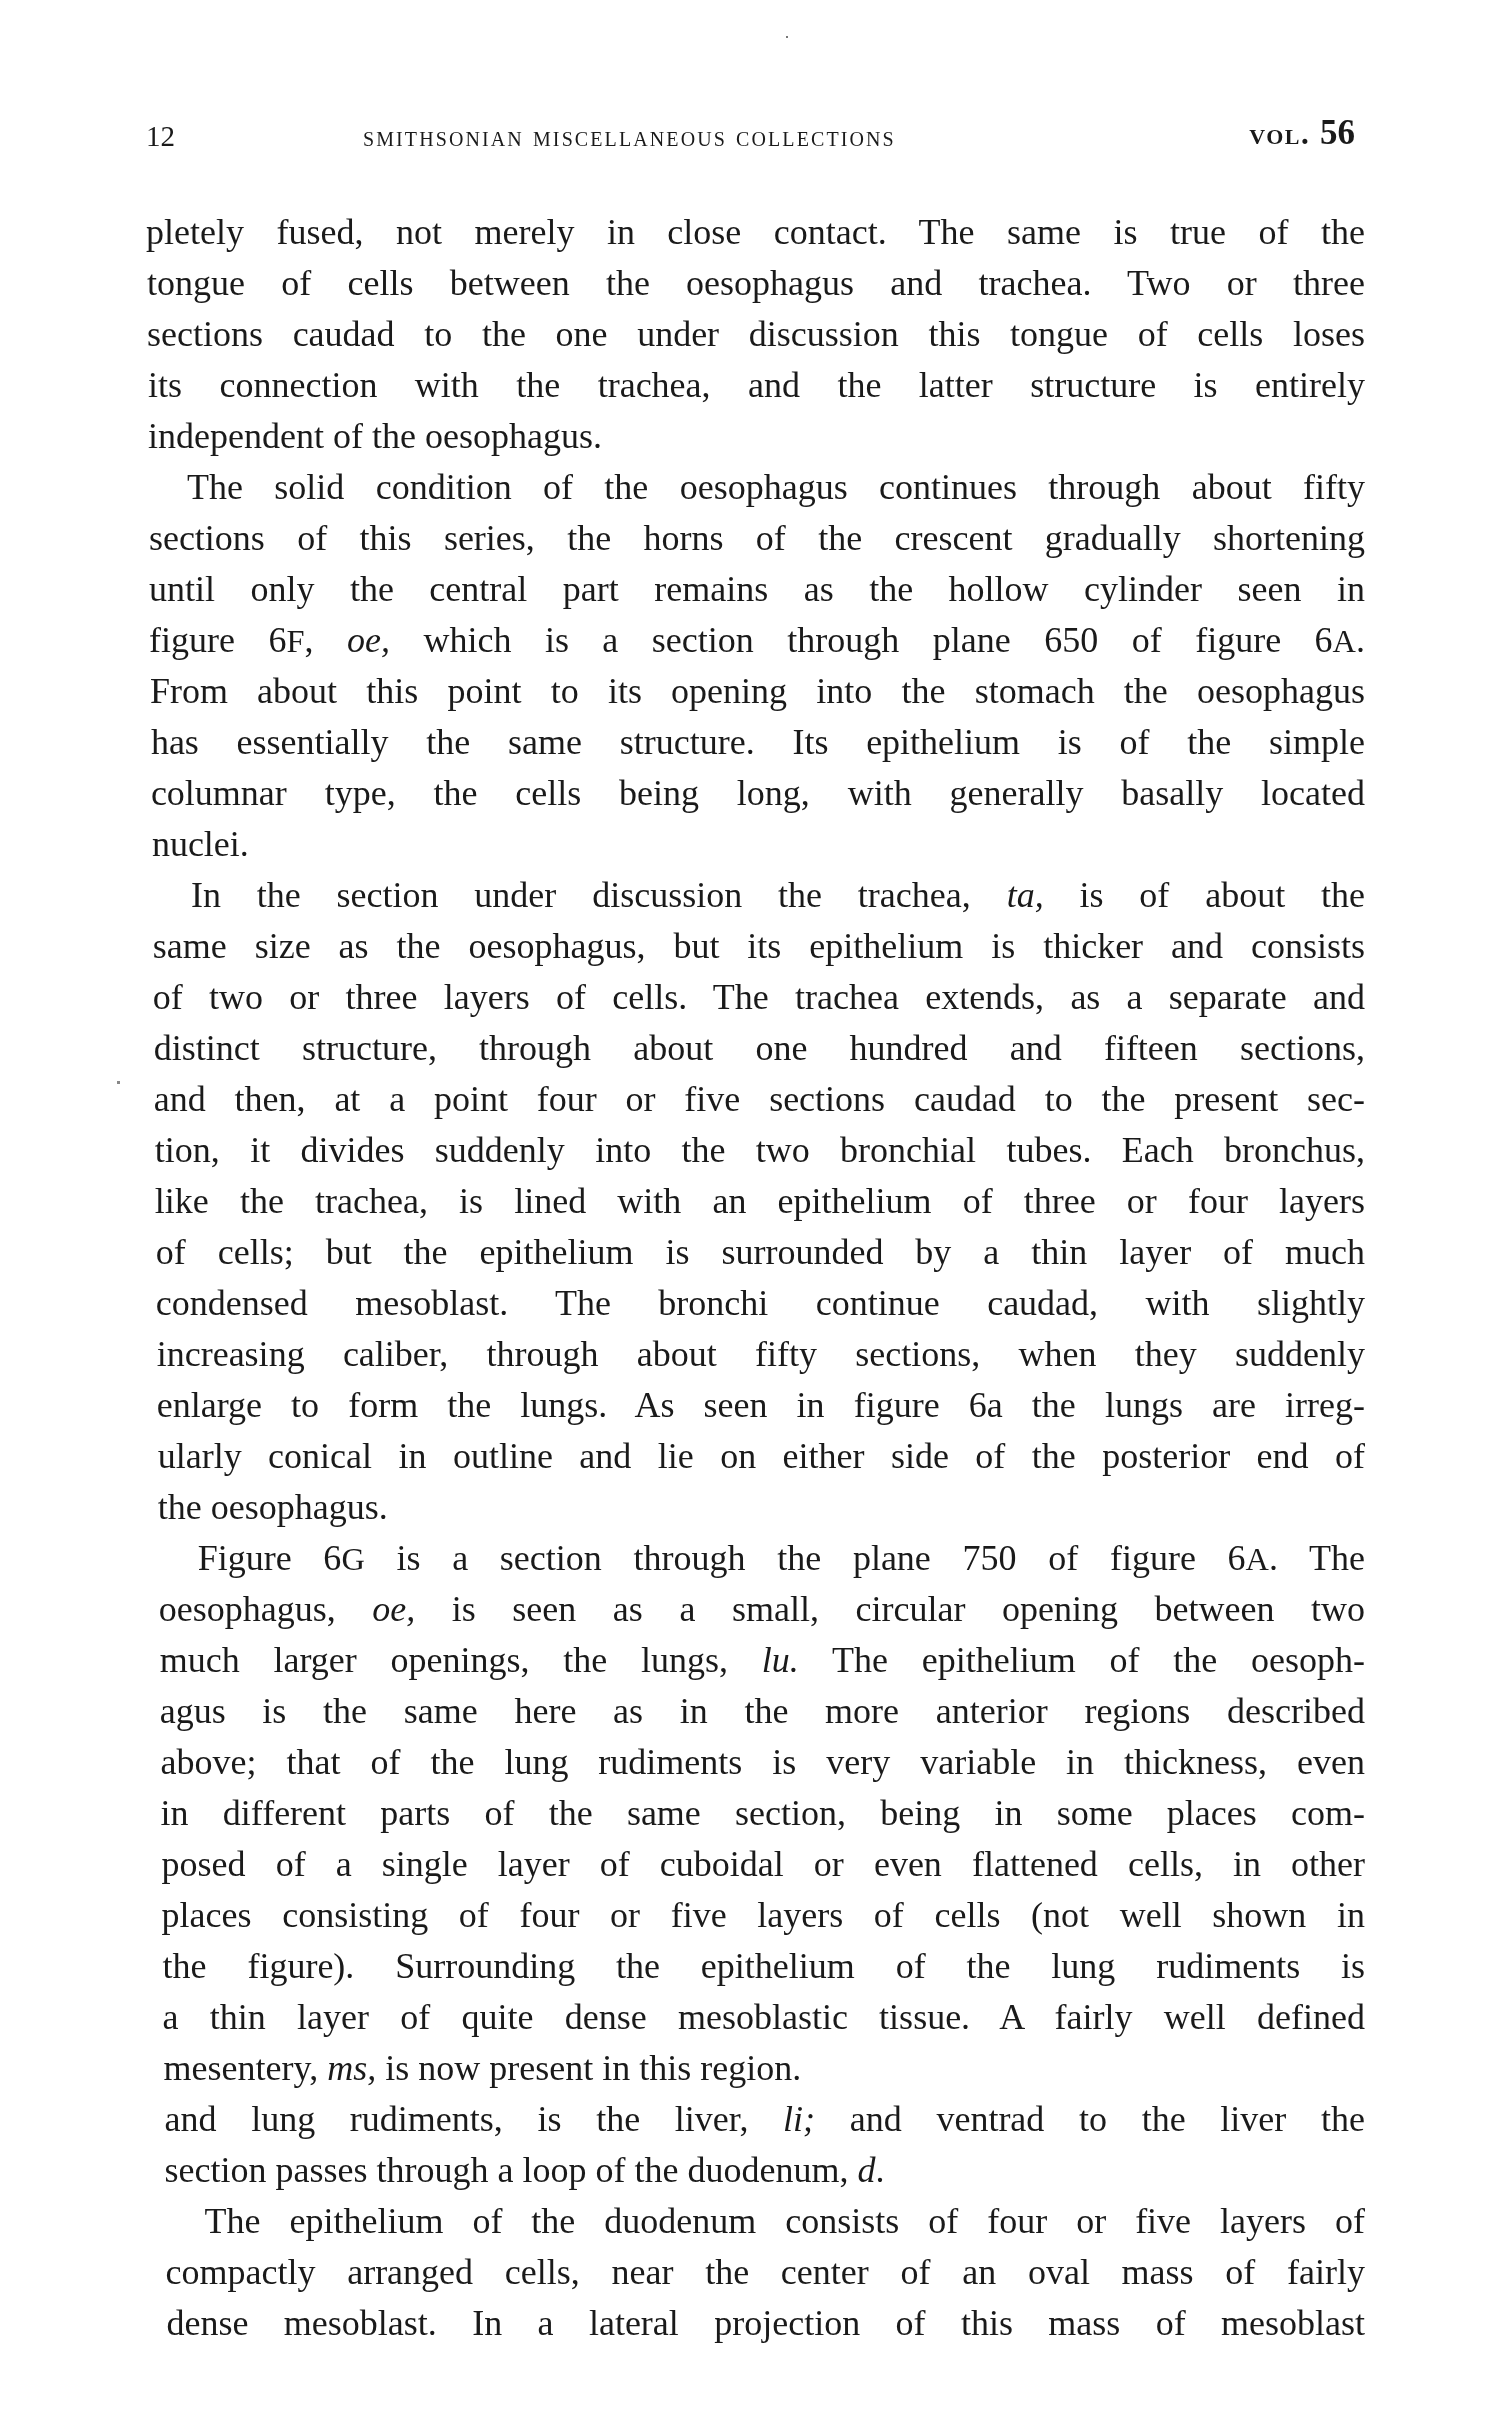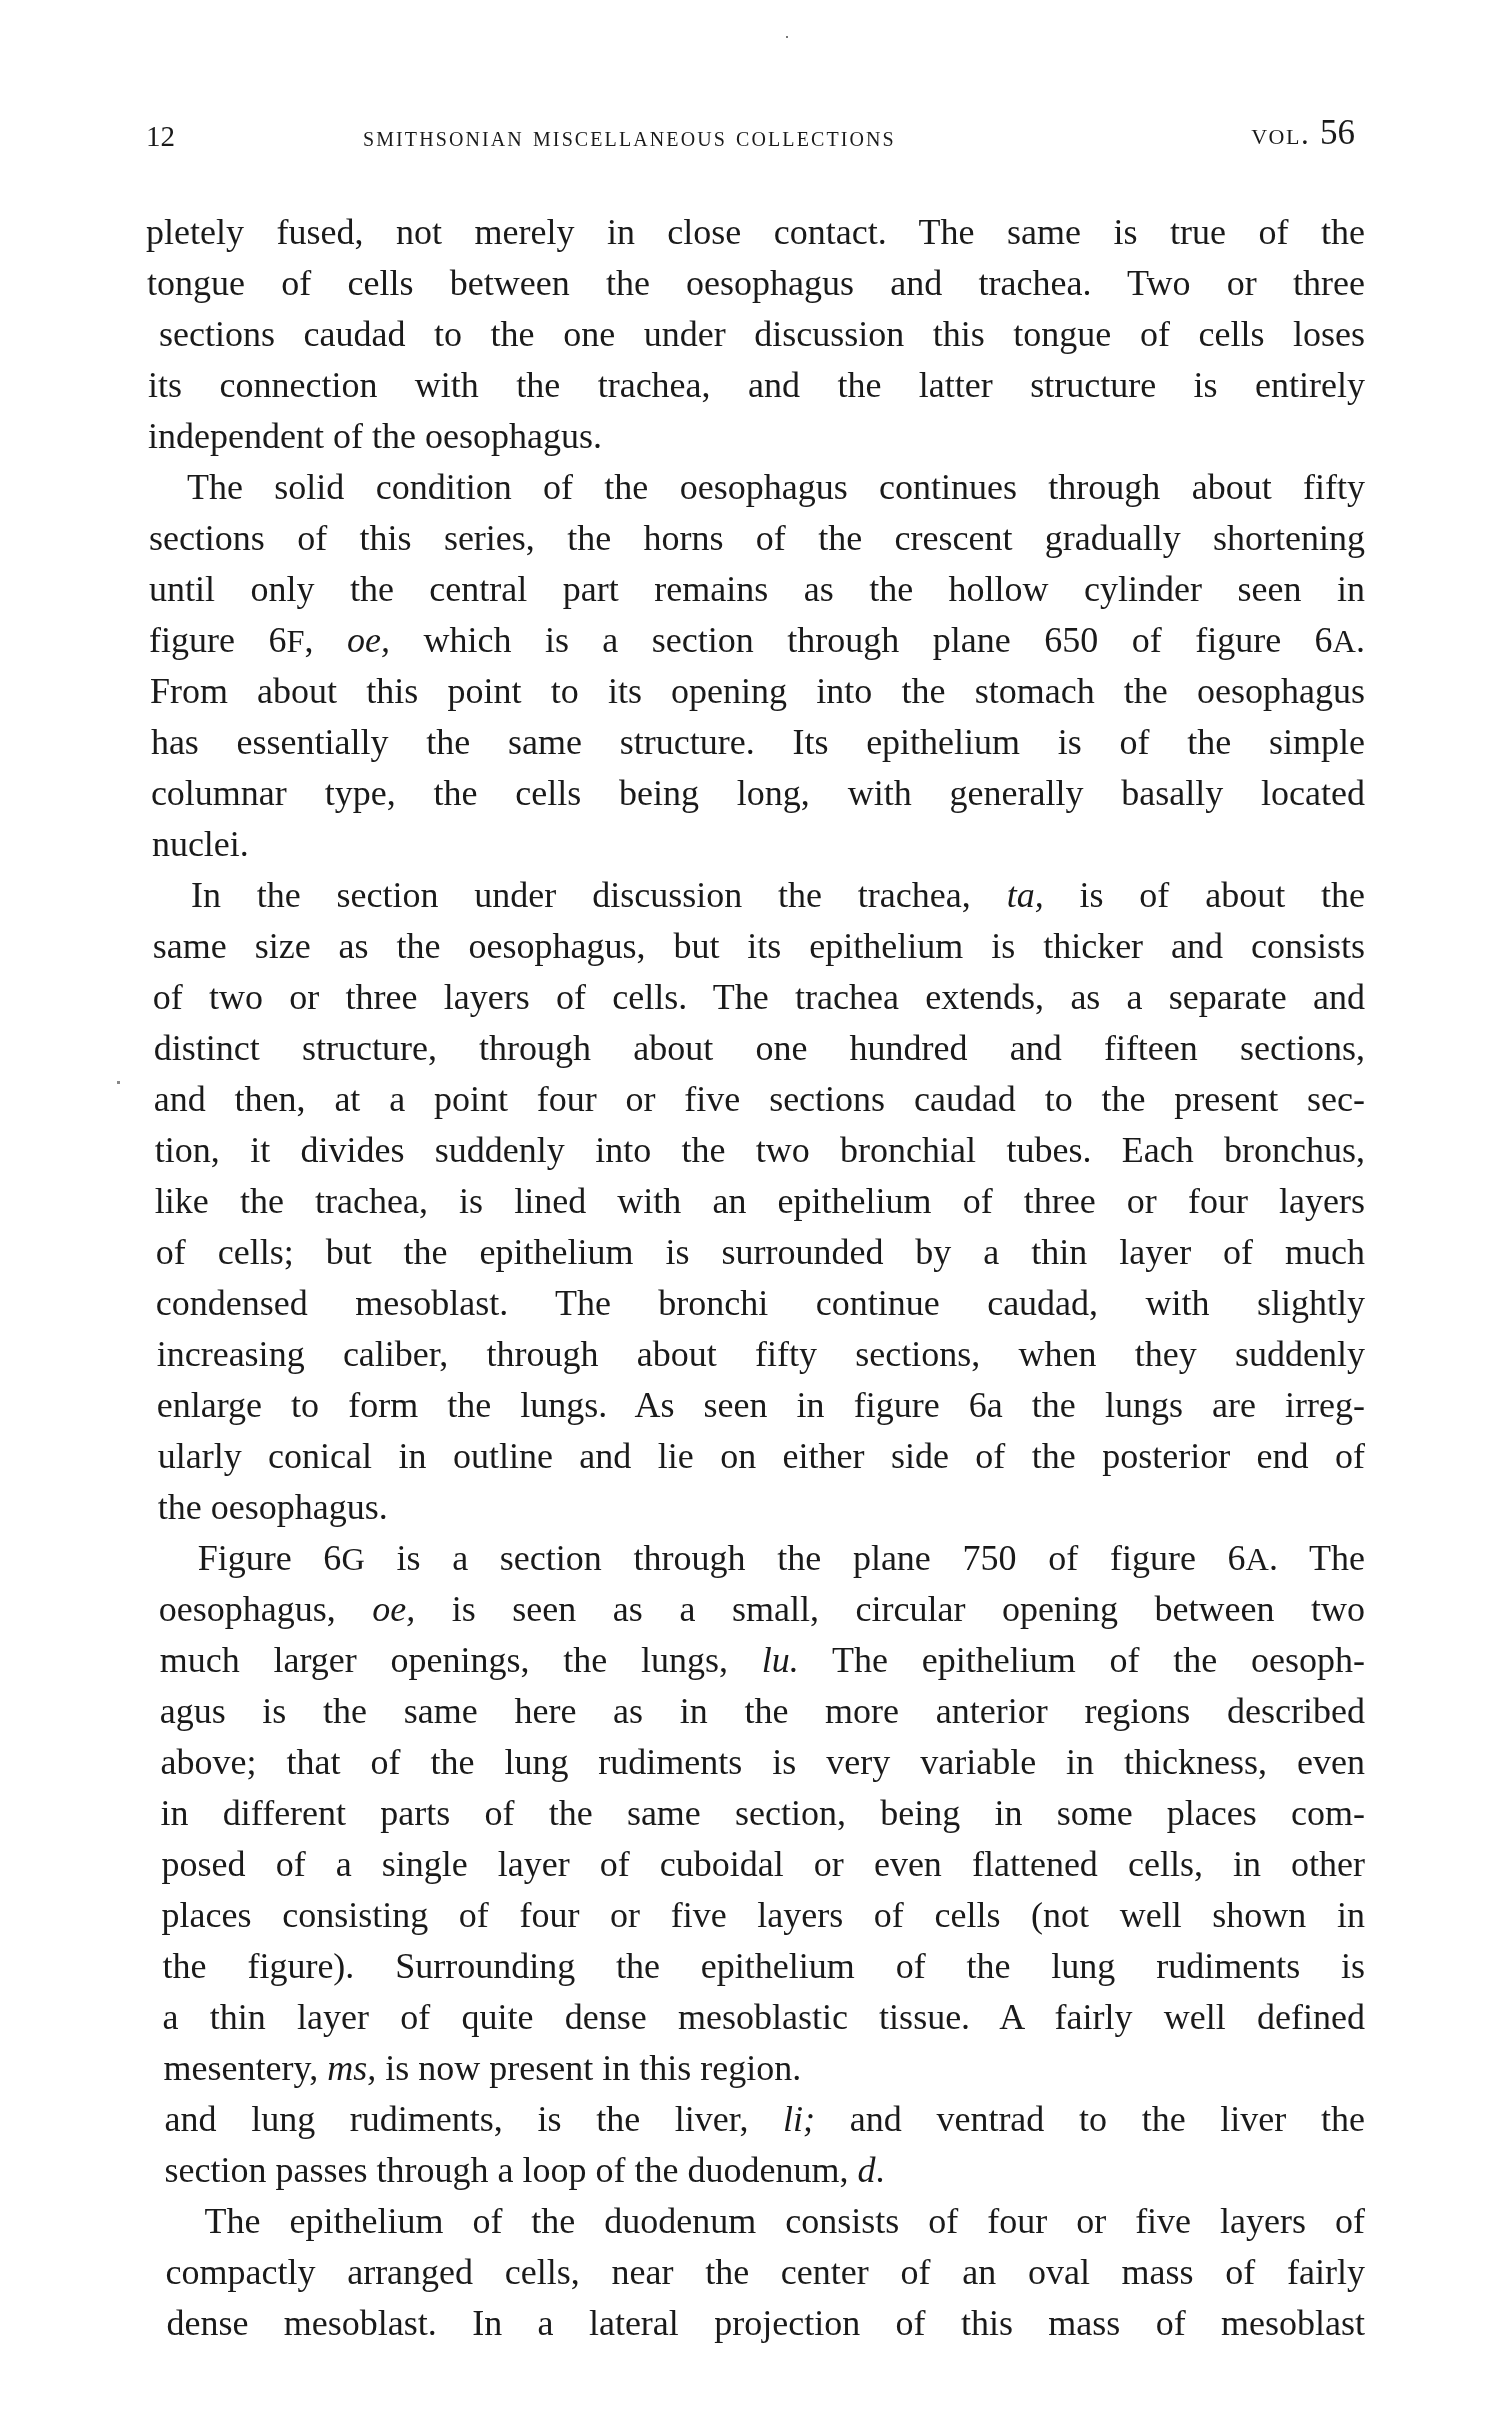--- a/index.html
+++ b/index.html
@@ -45,20 +45,21 @@
       letter-spacing: 2.1px;
       font-variant: small-caps;
       text-transform: lowercase;
       font-size: 28px;
     }
     .running-head .vol {
       position: absolute;
       right: 0;
       top: -3.9px;
       font-size: 29px;
+      font-weight: bold;
     }
     .running-head .vol .vol-label {
       font-variant: small-caps;
       text-transform: lowercase;
       letter-spacing: 1.5px;
       font-size: 31px;
     }
     .running-head .vol .vol-num {
       font-size: 35px;
       margin-left: 9.8px;
@@ -122,21 +123,21 @@
     <span class="vol">
       <span class="vol-label">VOL.</span><span class="vol-num">56</span>
     </span>
   </div>
 
   <div class="body-text" id="body-text">
 
     <div>
       <span class="line" style="margin-left:0px">pletely fused, not merely in close contact.  The same is true of the</span>
       <span class="line" style="margin-left:1px">tongue of cells between the oesophagus and trachea.  Two or three</span>
-      <span class="line" style="margin-left:13px">sections caudad to the one under discussion this tongue of cells loses</span>
+      <span class="line" style="margin-left:1px">sections caudad to the one under discussion this tongue of cells loses</span>
       <span class="line" style="margin-left:2px">its connection with the trachea, and the latter structure is entirely</span>
       <span class="line last" style="margin-left:2px">independent of the oesophagus.</span>
     </div>
 
     <div>
       <span class="line indent" style="margin-left:2px">The solid condition of the oesophagus continues through about fifty</span>
       <span class="line" style="margin-left:2.9px">sections of this series, the horns of the crescent gradually shortening</span>
       <span class="line" style="margin-left:2.9px">until only the central part remains as the hollow cylinder seen in</span>
       <span class="line" style="margin-left:3px"><span>figure 6</span><span class="sc">F</span><span>, </span><i>oe,</i><span> which is a section through plane 650 of figure 6</span><span class="sc">A</span><span>.</span></span>
       <span class="line" style="margin-left:3.9px">From about this point to its opening into the stomach the oesophagus</span>

